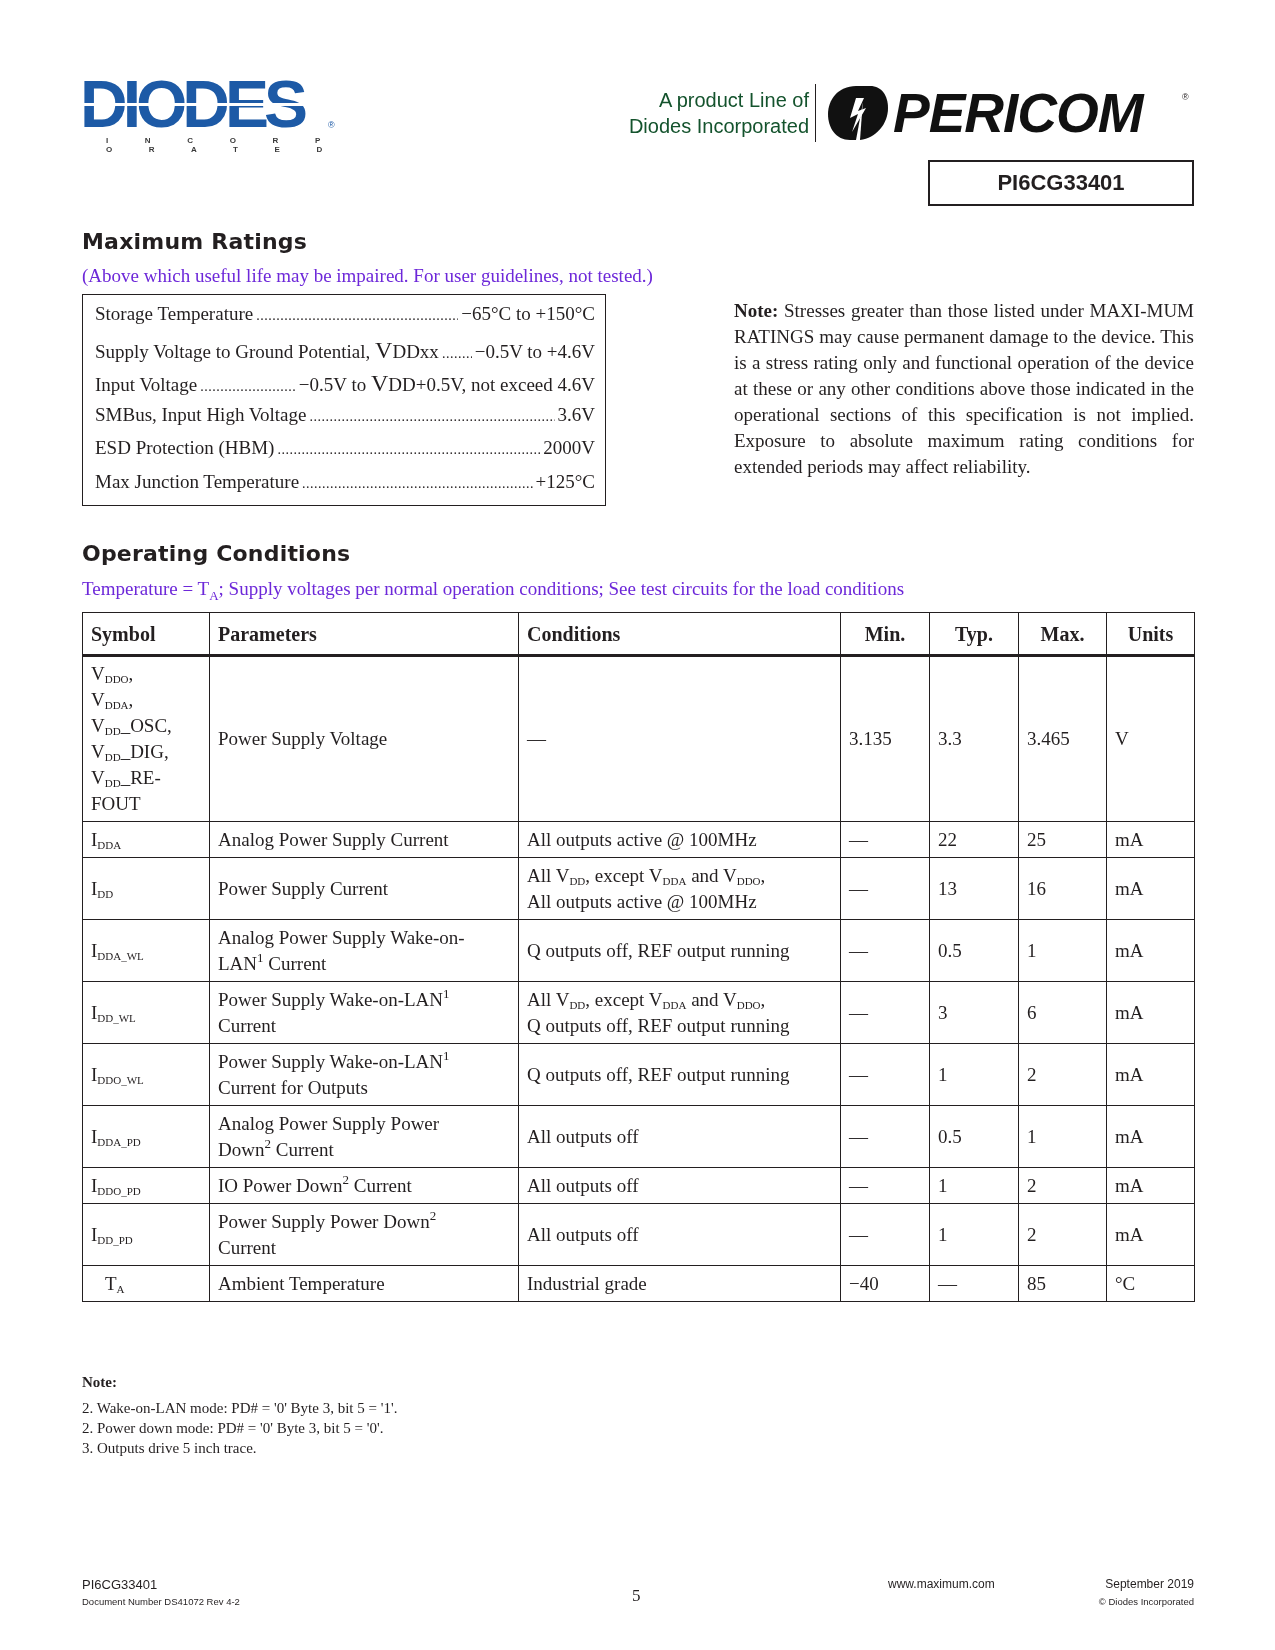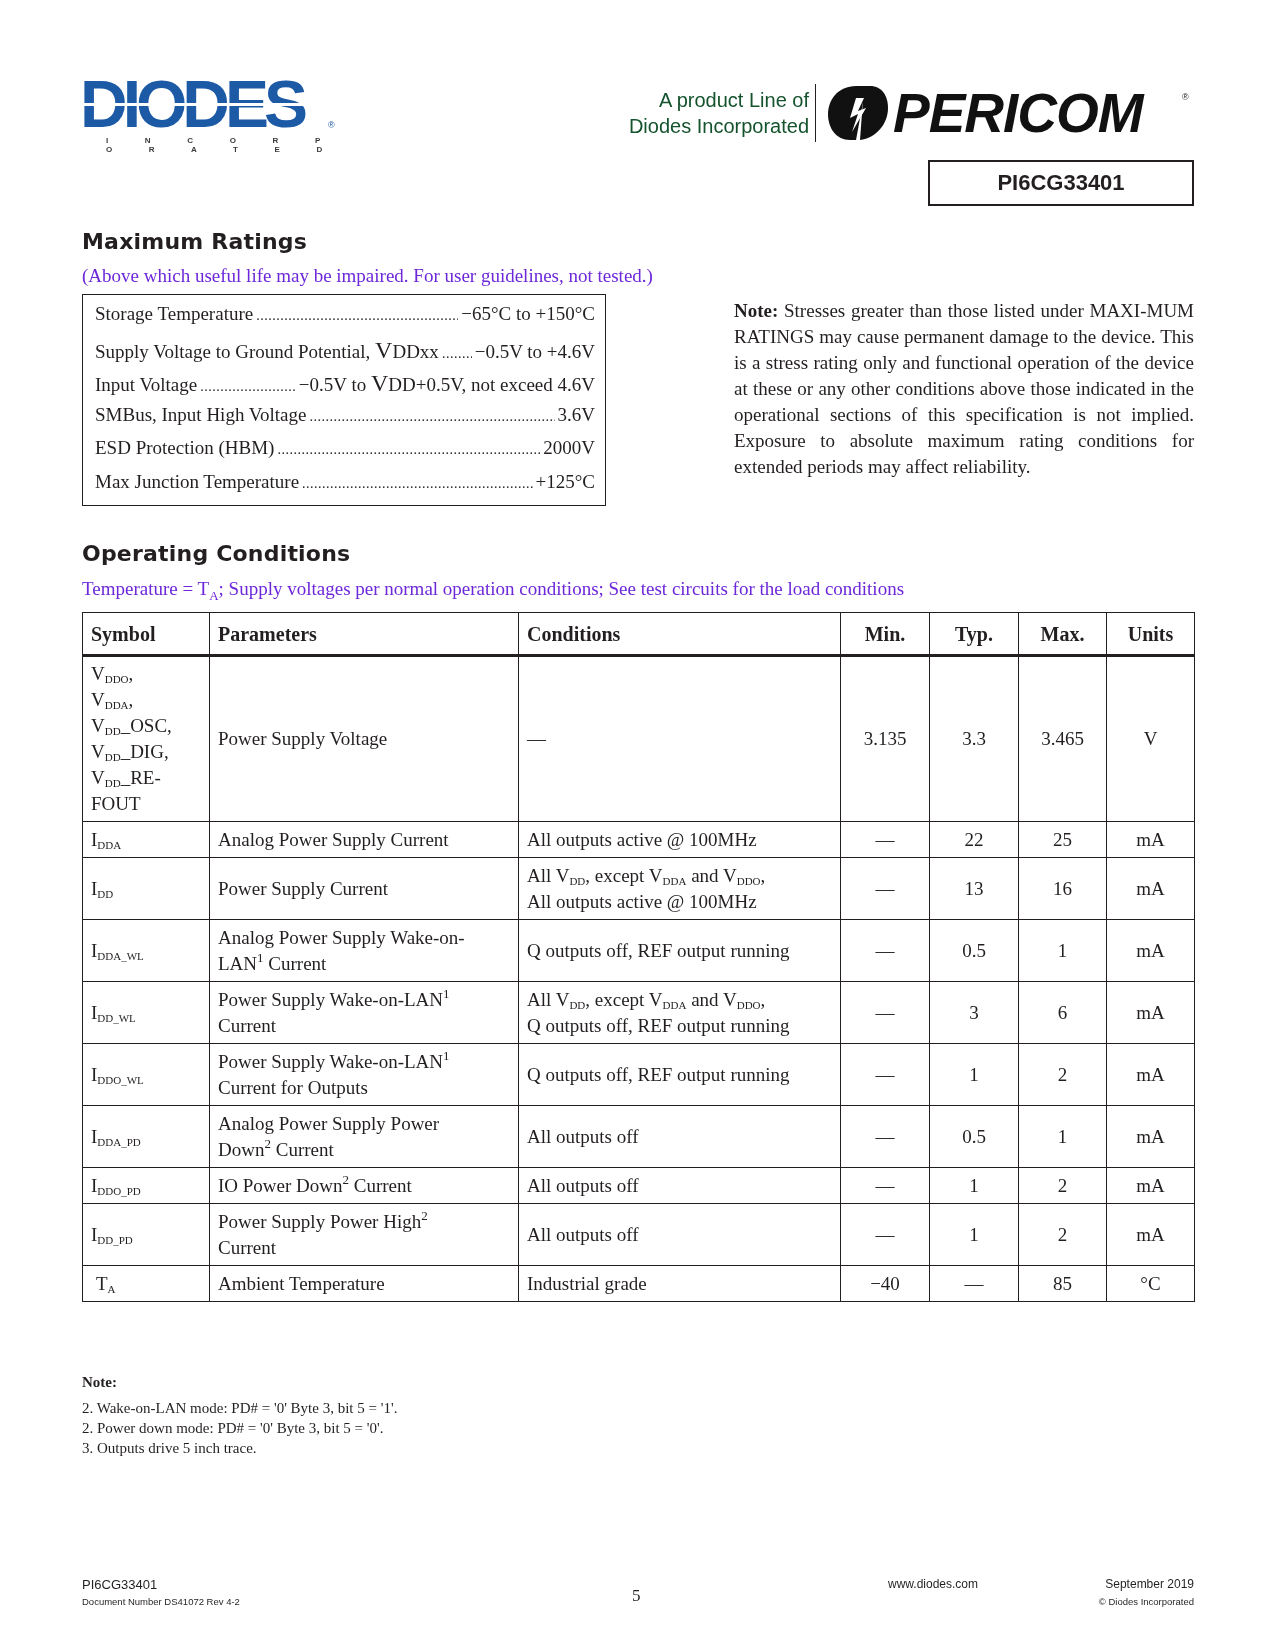--- a/index.html
+++ b/index.html
@@ -44,21 +44,21 @@
 
   .note-para { position: absolute; left: 734px; top: 298px; width: 460px; font-size: 19px; line-height: 26px; text-align: justify; color: #231f20; }
   .note-para b { font-weight: bold; }
 
   
   .op-table { position: absolute; left: 82px; top: 612px; width: 1112px; border-collapse: collapse; table-layout: fixed; }
   .op-table th, .op-table td { border: 1px solid #231f20; font-size: 19px; line-height: 26px; color: #231f20; vertical-align: middle; }
   .op-table th { font-weight: bold; height: 43px; text-align: left; padding: 0 8px; border-bottom: 3px solid #231f20; font-size: 20px; }
   .op-table th.num { text-align: center; }
   .op-table td { padding: 4px 8px; }
-  .op-table td.num { text-align: center; }
+  .op-table td.num { }
   .op-table sub { font-size: 11px; vertical-align: -3px; line-height: 0; }
   .op-table sup { font-size: 13px; vertical-align: 8px; line-height: 0; }
 
   .notes { position: absolute; left: 82px; top: 1372px; font-size: 15px; line-height: 20px; color: #231f20; }
   .notes-title { font-weight: bold; margin-bottom: 6px; }
 
   
   .footer { position: absolute; font-family: "Liberation Sans", sans-serif; color: #231f20; }
   .f-part { left: 82px; top: 1577px; font-size: 13px; }
   .f-doc { left: 82px; top: 1596px; font-size: 9.5px; }
@@ -259,47 +259,47 @@
       <td>All outputs off</td>
       <td class="num">—</td>
       <td class="num">1</td>
       <td class="num">2</td>
       <td class="num">mA</td>
     </tr>
 
     <tr style="height:62px">
       <td><span>I</span><sub>DD_PD</sub></td>
       <td>
-        <div><span>Power Supply Power High</span><sup>2</sup></div>
+        <div><span>Power Supply Power Down</span><sup>2</sup></div>
         <div>Current</div>
       </td>
       <td>All outputs off</td>
       <td class="num">—</td>
       <td class="num">1</td>
       <td class="num">2</td>
       <td class="num">mA</td>
     </tr>
 
     <tr style="height:36px">
-      <td style="padding-left:13px;margin-top:28px;"><span>T</span><sub>A</sub></td>
+      <td style="padding-left:22px;margin-top:28px;"><span>T</span><sub>A</sub></td>
       <td>Ambient Temperature</td>
       <td>Industrial grade</td>
       <td class="num">−40</td>
       <td class="num">—</td>
       <td class="num">85</td>
       <td class="num">°C</td>
     </tr>
   </tbody>
 </table>
 
 <div class="notes">
   <div class="notes-title">Note:</div>
   <div>2. Wake-on-LAN mode: PD# = '0' Byte 3, bit 5 = '1'.</div>
   <div>2. Power down mode: PD# = '0' Byte 3, bit 5 = '0'.</div>
   <div>3. Outputs drive 5 inch trace.</div>
 </div>
 
 <div class="footer f-part">PI6CG33401</div>
 <div class="footer f-doc">Document Number DS41072 Rev 4-2</div>
 <div class="footer f-page">5</div>
-<div class="footer f-url">www.diodes.com</div>
+<div class="footer f-url">www.maximum.com</div>
 <div class="footer f-date">September 2019</div>
 <div class="footer f-copy">© Diodes Incorporated</div>
 
 </body></html>

